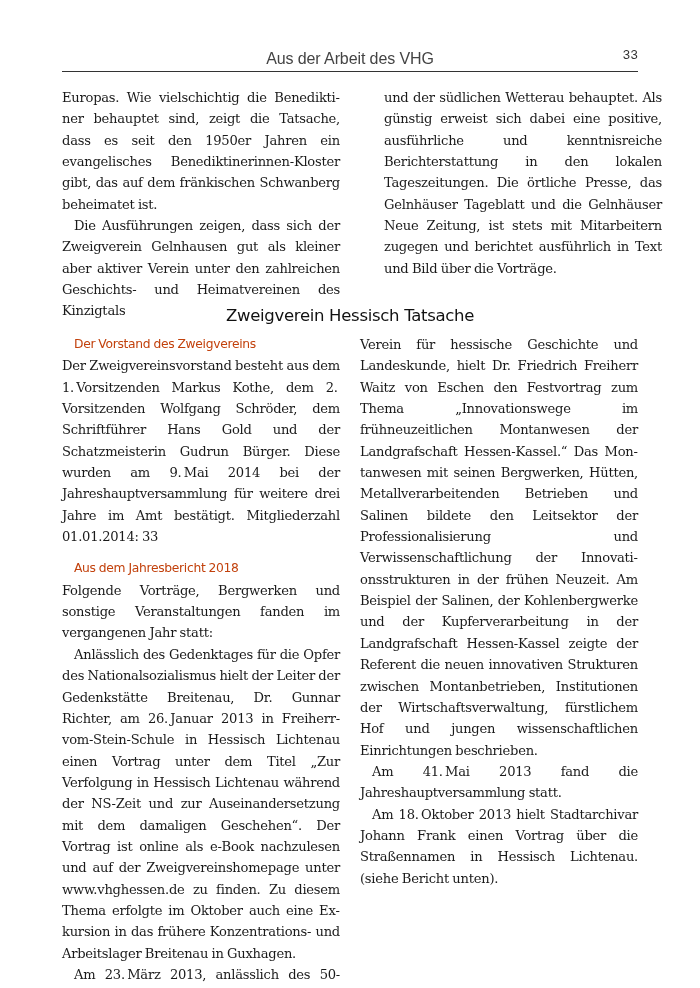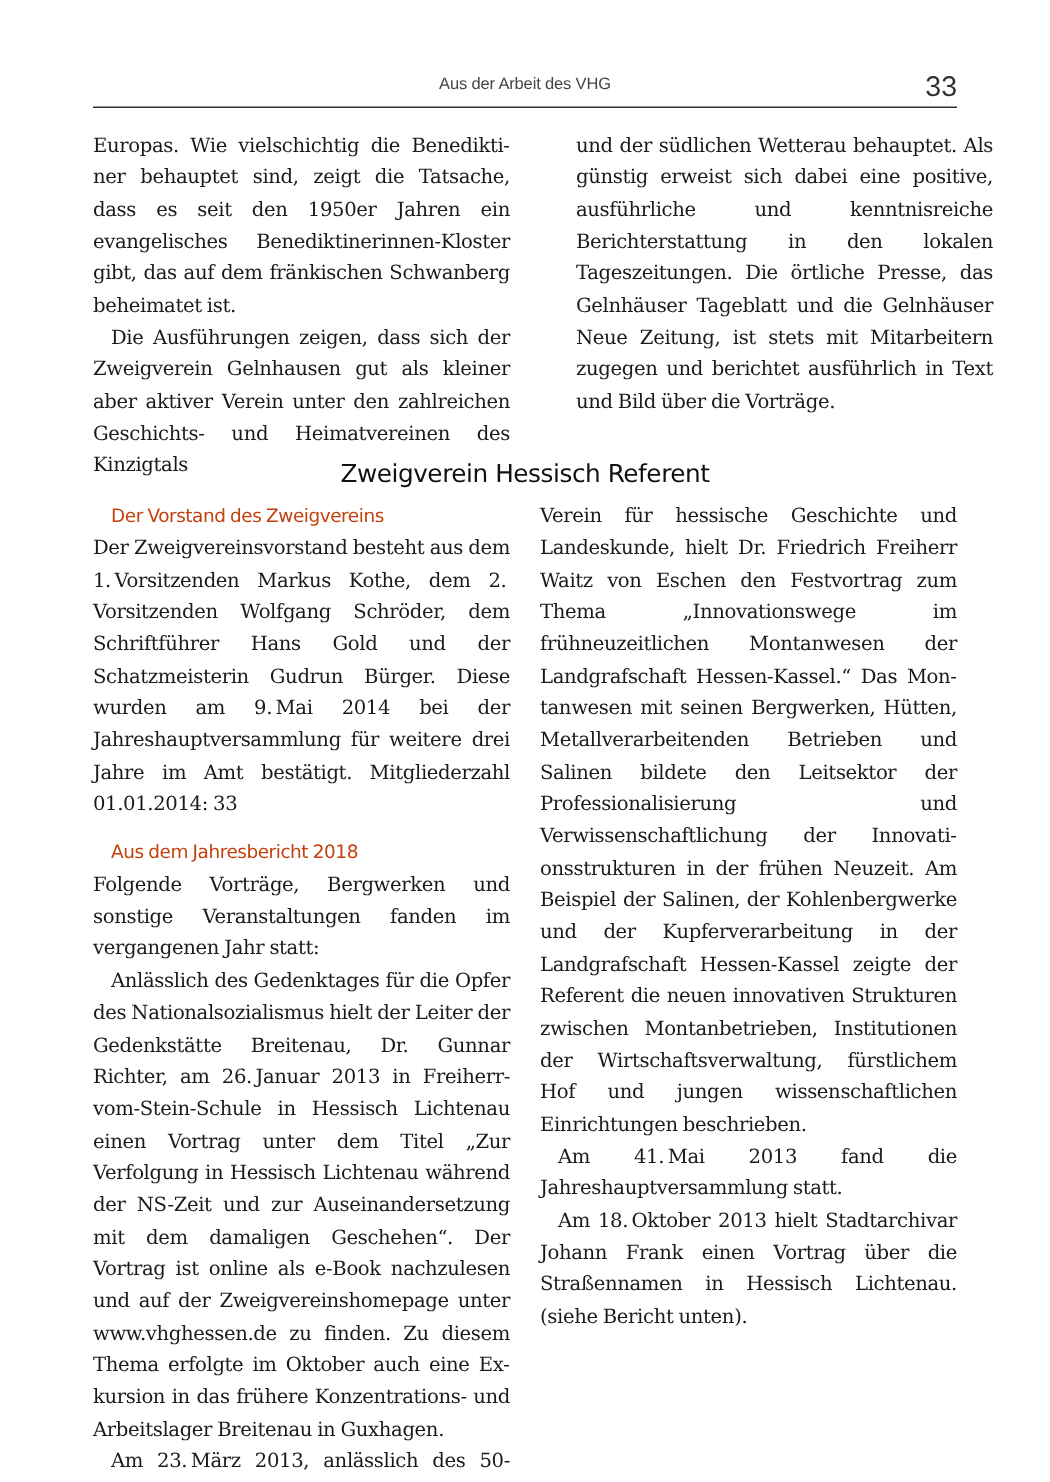--- a/index.html
+++ b/index.html
@@ -1,19 +1,19 @@
 <!DOCTYPE html>
 <html><head>
   <meta charset="utf-8">
   <style>
     html, body { margin: 0; padding: 0; background: #ffffff; }
     body { width: 700px; height: 988px; position: relative; overflow: hidden; color: #1a1a1a; }
     .header { position: absolute; left: 62px; top: 48px; width: 576px; height: 23px; border-bottom: 1px solid #333; }
-    .header .running { position: absolute; left: 0; right: 0; top: 2px; text-align: center; font-family: "Liberation Sans", sans-serif; font-size: 11px; color: #444; letter-spacing: -0.1px; }
-    .header .pagenum { position: absolute; right: 0; top: 0; font-family: Liberation Sans, sans-serif; font-size: 19px; color: #333; }
+    .header .running { position: absolute; left: 0; right: 0; top: 2px; text-align: center; font-family: "Liberation Sans", sans-serif; font-size: 16px; color: #444; letter-spacing: -0.1px; }
+    .header .pagenum { position: absolute; right: 0; top: 0; font-family: Liberation Mono, monospace; font-size: 13px; color: #333; }
     .col { position: absolute; width: 278px; font-family: "DejaVu Serif", serif; font-size: 13.1px; line-height: 21.35px; text-align: justify; hyphens: manual; letter-spacing: -0.25px; word-spacing: -0.5px; }
     .col p { margin: 0; }
     .col p.indent { text-indent: 12px; }
     .left { left: 62px; }
     .right { left: 360px; }
     .sig { text-align: right; font-style: italic; }
     .section-title { position: absolute; left: 62px; width: 576px; top: 292px; text-align: center; font-family: "DejaVu Sans", sans-serif; font-size: 16.5px; font-weight: normal; color: #111; letter-spacing: -0.3px; }
     .subhead { font-family: "DejaVu Sans", sans-serif; font-size: 12.3px; text-align: left; letter-spacing: -0.3px; color: #c2410c; margin-left: 12px; }
     .gap { height: 11px; }
   </style>
@@ -27,21 +27,21 @@
 
 <div class="col left" style="top:87px;">
   <p>Europas. Wie vielschichtig die Benedikti­ner behauptet sind, zeigt die Tatsache, dass es seit den 1950er Jahren ein evangelisches Benediktinerinnen-Kloster gibt, das auf dem fränkischen Schwanberg beheimatet ist.</p>
   <p class="indent">Die Ausführungen zeigen, dass sich der Zweigverein Gelnhausen gut als kleiner aber aktiver Verein unter den zahlreichen Ge­schichts- und Heimatvereinen des Kinzigtals</p>
 </div>
 
 <div class="col right" style="top:87px;margin-left:24px;">
   <p>und der südlichen Wetterau behauptet. Als günstig erweist sich dabei eine positive, aus­führliche und kenntnisreiche Berichterstat­tung in den lokalen Tageszeitungen. Die örtli­che Presse, das Gelnhäuser Tageblatt und die Gelnhäuser Neue Zeitung, ist stets mit Mitar­beitern zugegen und berichtet ausführlich in Text und Bild über die Vorträge.</p>
 </div>
 
-<h2 class="section-title">Zweigverein Hessisch Referent</h2>
+<h2 class="section-title">Zweigverein Hessisch Tatsache</h2>
 
 <div class="col left" style="top:334px;">
   <div class="subhead">Der Vorstand des Zweigvereins</div>
   <p>Der Zweigvereinsvorstand besteht aus dem 1. Vorsitzenden Markus Kothe, dem 2. Vorsit­zenden Wolfgang Schröder, dem Schriftfüh­rer Hans Gold und der Schatzmeisterin Gudrun Bürger. Diese wurden am 9. Mai 2014 bei der Jahreshauptversammlung für weitere drei Jahre im Amt bestätigt. Mitgliederzahl 01.01.2014: 33</p>
   <div class="gap"></div>
   <div class="subhead">Aus dem Jahresbericht 2018</div>
   <p>Folgende Vorträge, Bergwerken und sonsti­ge Veranstaltungen fanden im vergangenen Jahr statt:</p>
   <p class="indent">Anlässlich des Gedenktages für die Opfer des Nationalsozialismus hielt der Leiter der Gedenkstätte Breitenau, Dr. Gunnar Richter, am 26. Januar 2013 in Freiherr-vom-Stein-Schule in Hessisch Lichtenau einen Vortrag unter dem Titel „Zur Verfolgung in Hessisch Lichtenau während der NS-Zeit und zur Aus­einandersetzung mit dem damaligen Gesche­hen“. Der Vortrag ist online als e-Book nach­zulesen und auf der Zweigvereinshomepage unter www.vhghessen.de zu finden. Zu die­sem Thema erfolgte im Oktober auch eine Ex­kursion in das frühere Konzentrations- und Arbeitslager Breitenau in Guxhagen.</p>
   <p class="indent">Am 23. März 2013, anlässlich des 50-jähri­gen Bestehens des ZV Hessisch Lichtenau im</p>
 </div>

